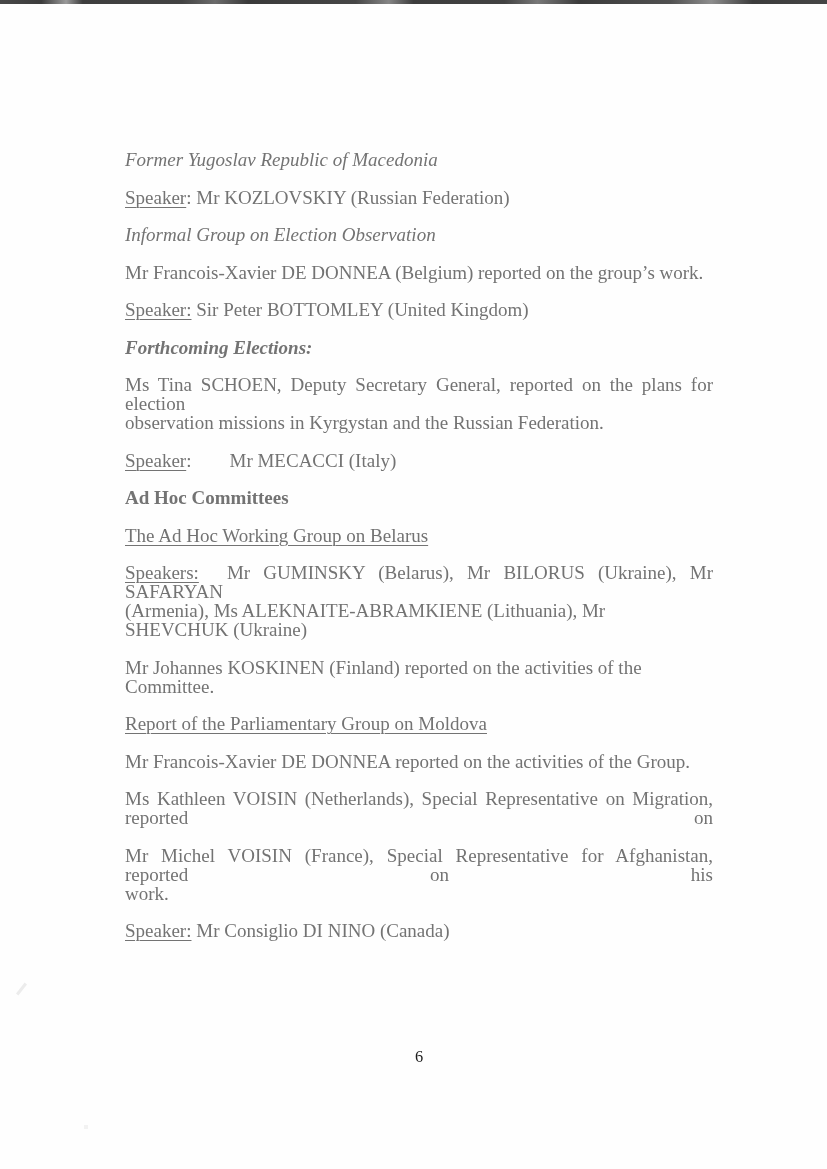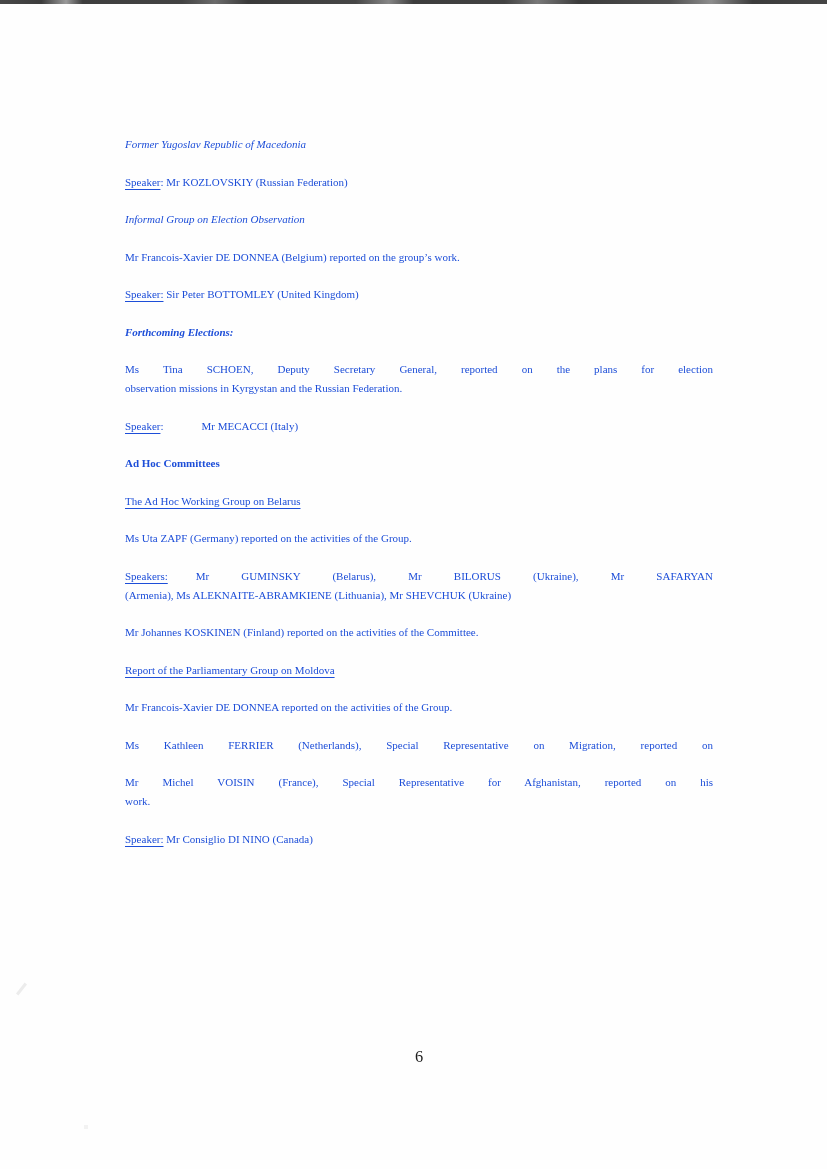--- a/index.html
+++ b/index.html
@@ -31,25 +31,25 @@
   }
   .speck {
     position: absolute;
     left: 84px; top: 1125px;
     width: 4px; height: 4px;
     background: #f2f2f2;
   }
   .content {
     position: absolute;
     left: 125px;
-    top: 135px;
+    top: 150px;
     width: 588px;
-    font-size: 11px;
+    font-size: 19px;
     line-height: 19px;
-    color: #1d4ed8;
+    color: #737373;
   }
   .p   { margin: 0 0 18.5px 0; }
   .it  { font-style: italic; }
   .b   { font-weight: bold; }
   .bit { font-weight: bold; font-style: italic; }
   .u   { text-decoration: underline; text-underline-offset: 3px; text-decoration-thickness: 1.2px; }
   .jl  { text-align: justify; text-align-last: justify; }
   .gap-before { margin-top: 19px; }
   .tab-wide   { display: inline-block; width: 38px; }
   .tab-narrow { display: inline-block; width: 28px; }
@@ -89,37 +89,36 @@
       <div class="jl">Ms Tina SCHOEN, Deputy Secretary General, reported on the plans for election</div>
       <div>observation missions in Kyrgystan and the Russian Federation.</div>
     </div>
 
     <p class="p"><span class="u">Speaker</span><span>:</span><span class="tab-wide"></span><span>Mr MECACCI (Italy)</span></p>
 
     <p class="p b">Ad Hoc Committees</p>
 
     <p class="p u">The Ad Hoc Working Group on Belarus</p>
 
-    <p class="p">Ms Uta ZAPF (Germany) reported on the activities of the Group.</p>
 
     <div class="p">
       <div class="jl"><span class="u">Speakers:</span><span class="tab-narrow"></span><span>Mr GUMINSKY (Belarus), Mr BILORUS (Ukraine), Mr SAFARYAN</span></div>
       <div>(Armenia), Ms ALEKNAITE-ABRAMKIENE (Lithuania), Mr SHEVCHUK (Ukraine)</div>
     </div>
 
 
     <p class="p">Mr Johannes KOSKINEN (Finland) reported on the activities of the Committee.</p>
 
     <p class="p u">Report of the Parliamentary Group on Moldova</p>
 
     <p class="p">Mr Francois-Xavier DE DONNEA reported on the activities of the Group.</p>
 
 
     <div class="p">
-      <div class="jl">Ms Kathleen FERRIER (Netherlands), Special Representative on Migration, reported on</div>
+      <div class="jl">Ms Kathleen VOISIN (Netherlands), Special Representative on Migration, reported on</div>
     </div>
 
     <div class="p">
       <div class="jl">Mr Michel VOISIN (France), Special Representative for Afghanistan, reported on his</div>
       <div>work.</div>
     </div>
 
     <p class="p"><span class="u">Speaker:</span><span> Mr Consiglio DI NINO (Canada)</span></p>
 
   </div>

